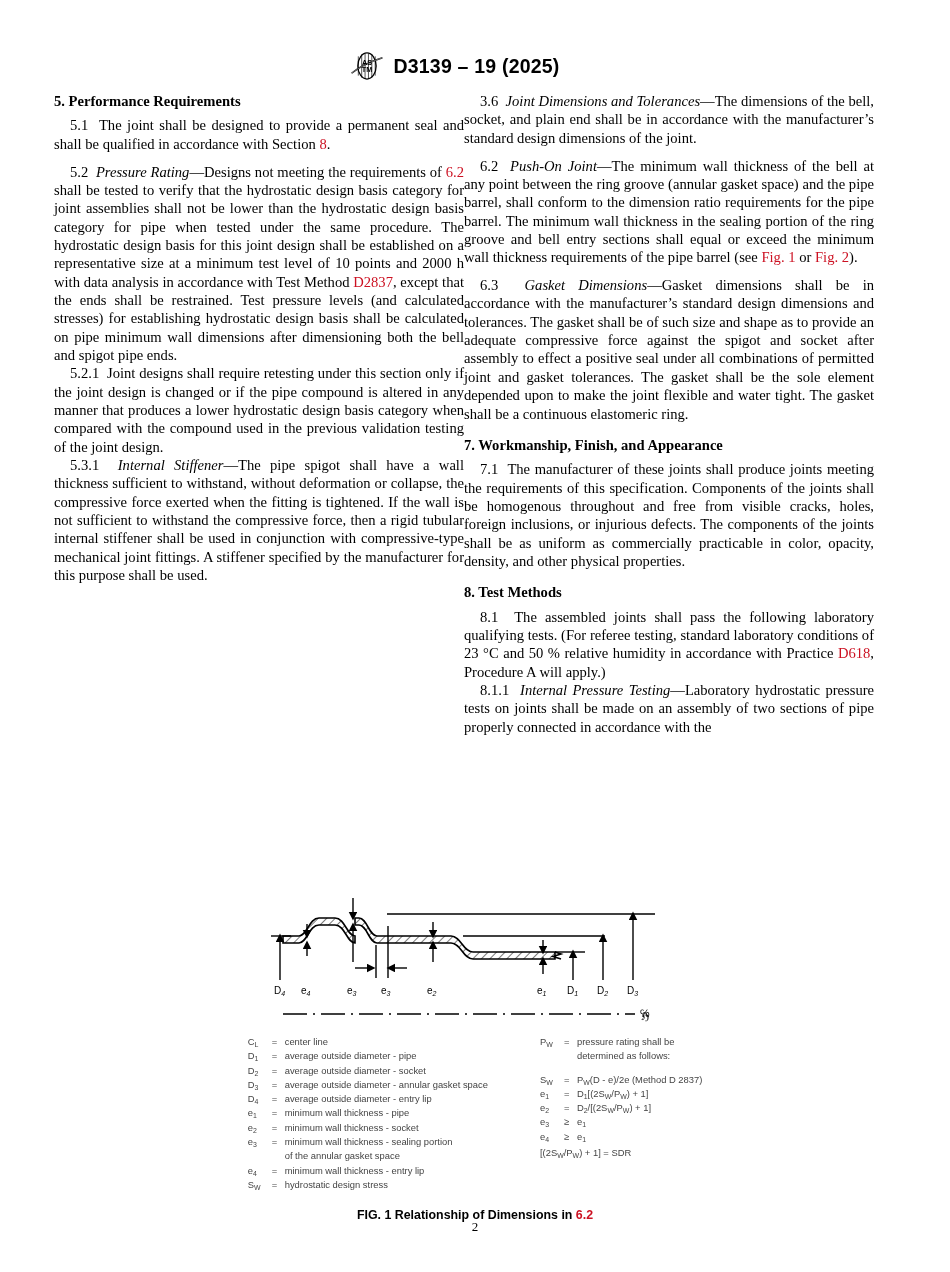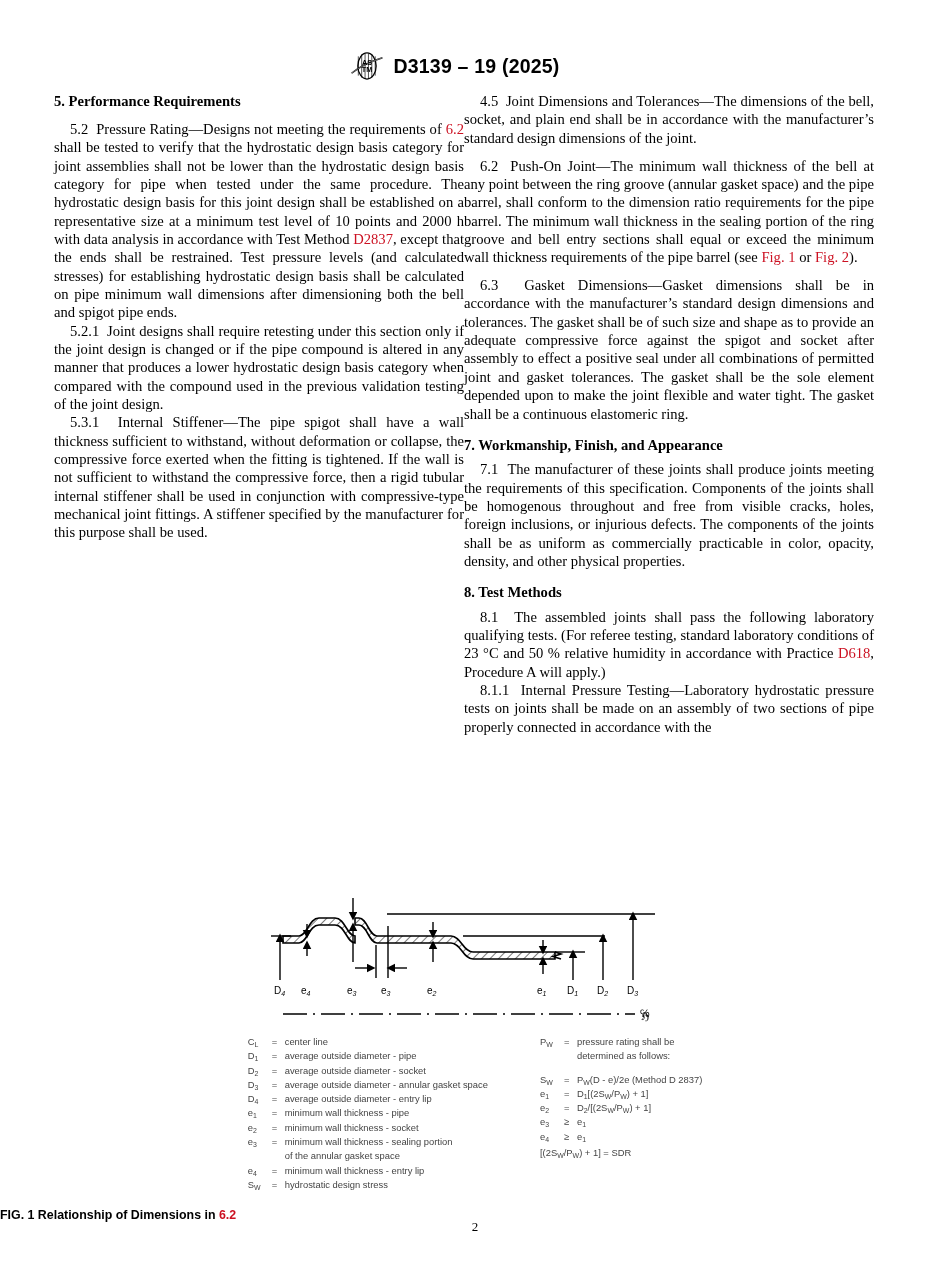--- a/index.html
+++ b/index.html
@@ -59,21 +59,21 @@
 
   p.para {
     margin: 0;
     font-size: 14.6px;
     line-height: 1.258;
     text-align: justify;
     text-indent: 16px;
     hyphens: manual;
   }
   p.gap { margin-top: 9.5px; }
-  .it { }
+  .it { font-style: italic; }
   .ref { color: #cc1122; }
   .nb { white-space: nowrap; }
 
   
   .figure-wrap {
     position: absolute;
     top: 896px;
     left: 0;
     width: 950px;
   }
@@ -92,21 +92,21 @@
   .legend-row { display: flex; }
   .legend-sym { width: 24px; flex: none; }
   .legend-eq { width: 13px; flex: none; }
   .legend-def { }
   .legend-cont { padding-left: 37px; }
   .legend-plain { padding-top: 2px; }
   .legend-spacer { height: 9px; }
   sub { font-size: 0.74em; vertical-align: baseline; position: relative; top: 0.28em; }
 
   .fig-caption {
-    text-align: left;
+    text-align: center;
     font-family: "Liberation Sans", sans-serif;
     font-weight: bold;
     font-size: 12.4px;
     margin-top: 16px;
   }
 
   
   .page-number {
     position: absolute;
     top: 1219px;
@@ -137,36 +137,37 @@
   </span>
   <span class="header-title">D3139 – 19 (2025)</span>
 </div>
 
 <div class="columns">
 
   <div class="col">
 
     <h2 class="sec-head">5.  Performance Requirements</h2>
 
+    <p class="para"><span class="nb">5.1</span>&nbsp; <span>The joint shall be designed to provide a permanent seal and shall be qualified in accordance with Section </span><span class="ref">8</span><span>.</span></p>
 
 
     <p class="para gap"><span class="nb">5.2</span>&nbsp; <span class="it">Pressure Rating</span><span>—Designs not meeting the requirements of </span><span class="ref">6.2</span><span> shall be tested to verify that the hydrostatic design basis category for joint assemblies shall not be lower than the hydrostatic design basis category for pipe when tested under the same procedure. The hydrostatic design basis for this joint design shall be established on a representative size at a minimum test level of 10 points and 2000 h with data analysis in accordance with Test Method </span><span class="ref">D2837</span><span>, except that the ends shall be restrained. Test pressure levels (and calculated stresses) for establishing hydrostatic design basis shall be calculated on pipe minimum wall dimensions after dimensioning both the bell and spigot pipe ends.</span></p>
 
     <p class="para"><span class="nb">5.2.1</span>&nbsp; <span>Joint designs shall require retesting under this section only if the joint design is changed or if the pipe compound is altered in any manner that produces a lower hydrostatic design basis category when compared with the compound used in the previous validation testing of the joint design.</span></p>
 
 
     <p class="para"><span class="nb">5.3.1</span>&nbsp; <span class="it">Internal Stiffener</span><span>—The pipe spigot shall have a wall thickness sufficient to withstand, without deformation or collapse, the compressive force exerted when the fitting is tightened. If the wall is not sufficient to withstand the compressive force, then a rigid tubular internal stiffener shall be used in conjunction with compressive-type mechanical joint fittings. A stiffener specified by the manufacturer for this purpose shall be used.</span></p>
 
 
   </div>
 
   <div class="col">
 
 
-    <p class="para"><span class="nb">4.5</span>&nbsp; <span class="it">Joint Dimensions and Tolerances</span><span>—The dimensions of the bell, socket, and plain end shall be in accordance with the manufacturer’s standard design dimensions of the joint.</span></p>
+    <p class="para"><span class="nb">3.6</span>&nbsp; <span class="it">Joint Dimensions and Tolerances</span><span>—The dimensions of the bell, socket, and plain end shall be in accordance with the manufacturer’s standard design dimensions of the joint.</span></p>
 
     <p class="para gap"><span class="nb">6.2</span>&nbsp; <span class="it">Push-On Joint</span><span>—The minimum wall thickness of the bell at any point between the ring groove (annular gasket space) and the pipe barrel, shall conform to the dimension ratio requirements for the pipe barrel. The minimum wall thickness in the sealing portion of the ring groove and bell entry sections shall equal or exceed the minimum wall thickness requirements of the pipe barrel (see </span><span class="ref">Fig. 1</span><span> or </span><span class="ref">Fig. 2</span><span>).</span></p>
 
     <p class="para gap"><span class="nb">6.3</span>&nbsp; <span class="it">Gasket Dimensions</span><span>—Gasket dimensions shall be in accordance with the manufacturer’s standard design dimensions and tolerances. The gasket shall be of such size and shape as to provide an adequate compressive force against the spigot and socket after assembly to effect a positive seal under all combinations of permitted joint and gasket tolerances. The gasket shall be the sole element depended upon to make the joint flexible and water tight. The gasket shall be a continuous elastomeric ring.</span></p>
 
     <h2 class="sec-head spaced">7.  Workmanship, Finish, and Appearance</h2>
 
     <p class="para"><span class="nb">7.1</span>&nbsp; <span>The manufacturer of these joints shall produce joints meeting the requirements of this specification. Components of the joints shall be homogenous throughout and free from visible cracks, holes, foreign inclusions, or injurious defects. The components of the joints shall be as uniform as commercially practicable in color, opacity, density, and other physical properties.</span></p>
 
     <h2 class="sec-head spaced">8.  Test Methods</h2>

